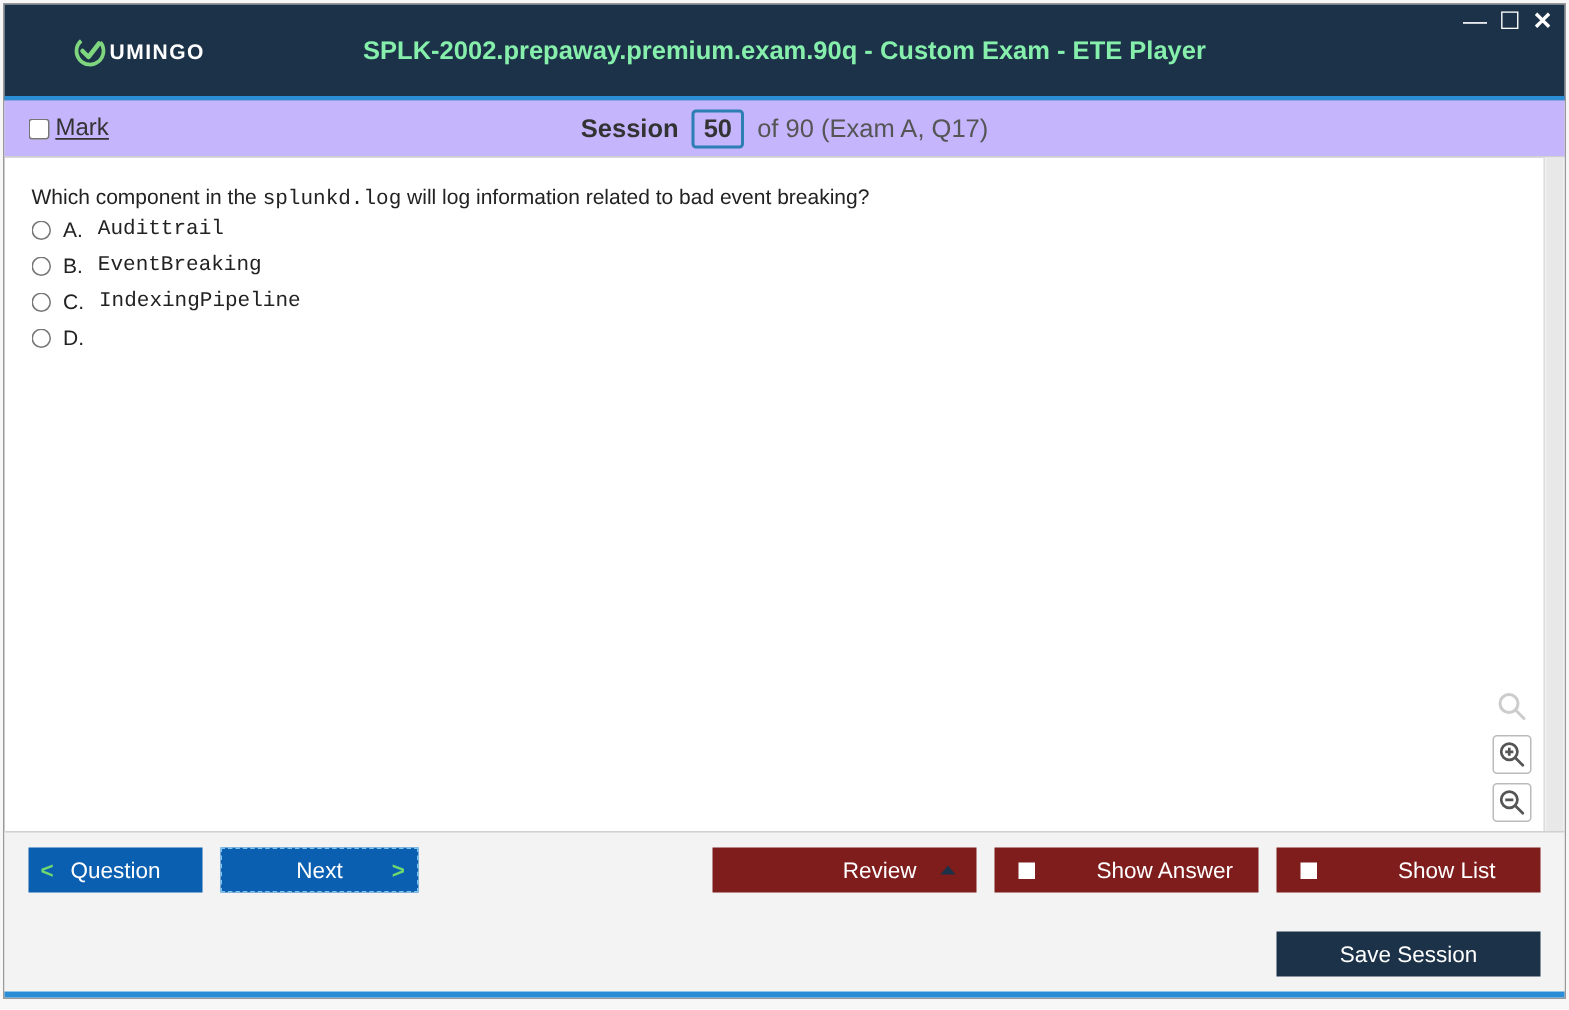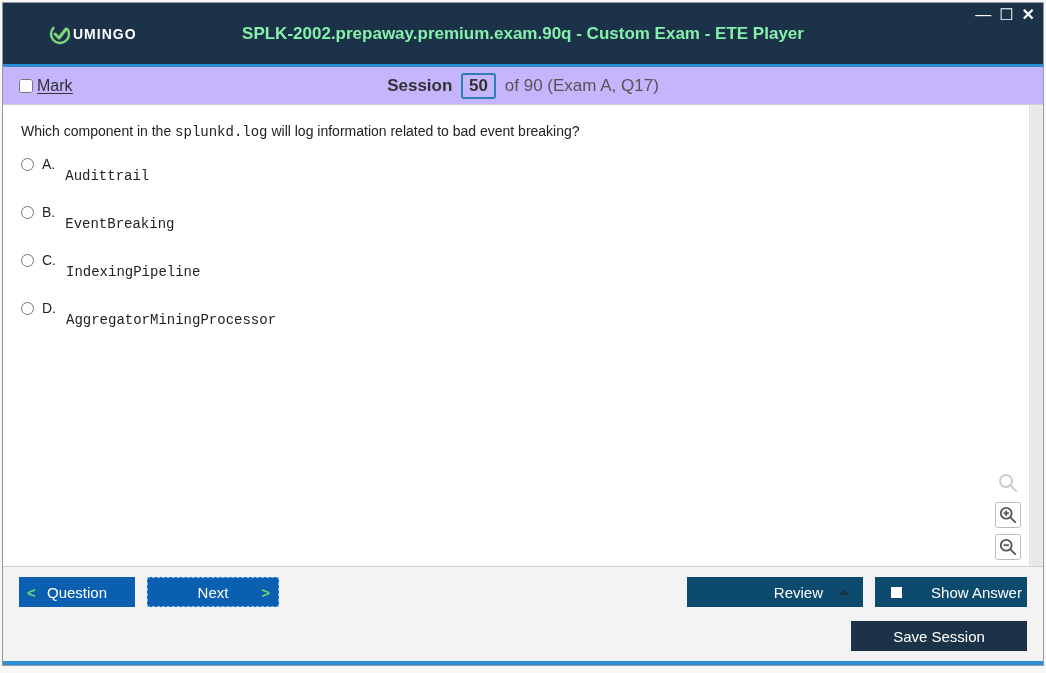--- a/index.html
+++ b/index.html
@@ -118,21 +118,21 @@
     font-size: 14px;
     color: #222;
     overflow: auto;
   }
   .qtext { margin-bottom: 4px; font-size: 14px; }
   .qtext code { font-family: "Courier New", monospace; font-size: 14px; }
   .options { display: flex; flex-direction: column; gap: 8px; }
   .option { display: flex; align-items: center; gap: 8px; font-size: 14px; cursor: pointer; }
   .option input { cursor: pointer; }
   .option .letter { margin-right: 2px; }
-  .option .value { font-family: "Courier New", monospace; margin-top: 24px; }
+  .option .value { font-family: "Courier New", monospace; }
   .scrollbar {
     width: 14px;
     background: #f0f0f0;
     border-left: 1px solid #ddd;
     position: relative;
   }
   .scrollbar-thumb {
     position: absolute;
     top: 0;
     left: 1px;
@@ -170,47 +170,47 @@
     cursor: pointer;
     color: #bbb;
   }
   
   .footer {
     background: #f3f3f3;
     border-top: 1px solid #d0d0d0;
     padding: 10px 16px 10px 16px;
   }
   .footer-row1 { display: flex; align-items: center; gap: 12px; }
-  .footer-row2 { display: flex; justify-content: flex-end; gap: 12px; margin-top: 14px; }
+  .footer-row2 { display: flex; justify-content: flex-end; gap: 12px; margin-top: 26px; }
   .btn {
     height: 30px;
     display: flex;
     align-items: center;
     justify-content: center;
     color: #fff;
     font-size: 15px;
     cursor: pointer;
     position: relative;
     border: none;
   }
   .btn-blue { background: #0b5fb0; }
   .btn-blue.prev { width: 116px; }
   .btn-blue.next { width: 132px; border: 1px dashed #7fc2f0; }
   .btn-blue .chev { color: #6fd86f; font-weight: bold; position: absolute; }
   .btn-blue.prev .chev { left: 8px; }
   .btn-blue.next .chev { right: 8px; }
   .spacer { flex: 1; }
-  .btn-orange { background: #0c4a6e; }
+  .btn-orange { background: #7f1d1d; }
   .btn-orange.review { width: 176px; justify-content: flex-end; padding-right: 40px; position: relative; }
   .btn-orange.review .tri {
     position: absolute; right: 14px; top: 50%; transform: translateY(-50%);
     width: 0; height: 0; border-left: 5px solid transparent; border-right: 5px solid transparent;
     border-bottom: 6px solid #1b3248;
   }
-  .btn-orange.show { width: 152px; justify-content: flex-start; padding-left: 16px; gap: 24px; }
+  .btn-orange.show { width: 176px; justify-content: flex-start; padding-left: 16px; gap: 24px; }
   .btn-orange .sq {
     width: 11px; height: 11px; background: #fff; display: inline-block;
   }
   .btn-orange .lbl { flex: 1; text-align: center; }
   .btn-dark { background: #1b3248; width: 176px; }
   .bottom-edge {
     height: 4px;
     background: #2a8dd6;
   }
 </style>
@@ -266,21 +266,20 @@
           <span class="value">EventBreaking</span>
         </label>
         <label class="option">
           <input type="radio" name="ans" style="">
           <span class="letter">C.</span>
           <span class="value">IndexingPipeline</span>
         </label>
         <label class="option">
           <input type="radio" name="ans" style="">
           <span class="letter">D.</span>
-          <span class="value">AggregatorMiningProcessor</span>
         </label>
       </div>
     </div>
     <div class="scrollbar">
       <div class="scrollbar-thumb"></div>
     </div>
 
     <div class="zoom-tools">
       <div class="zoom-search">
         <svg width="20" height="20" viewBox="0 0 20 20">
@@ -318,20 +317,24 @@
       </div>
       <div class="spacer"></div>
       <div class="btn btn-orange review">
         <span>Review</span>
         <span class="tri"></span>
       </div>
       <div class="btn btn-orange show">
         <span class="sq"></span>
         <span class="lbl">Show Answer</span>
       </div>
+      <div class="btn btn-orange show">
+        <span class="sq"></span>
+        <span class="lbl">Show List</span>
+      </div>
     </div>
     <div class="footer-row2">
       <div class="btn btn-dark">
         <span>Save Session</span>
       </div>
     </div>
   </div>
 
   <div class="bottom-edge"></div>
 

